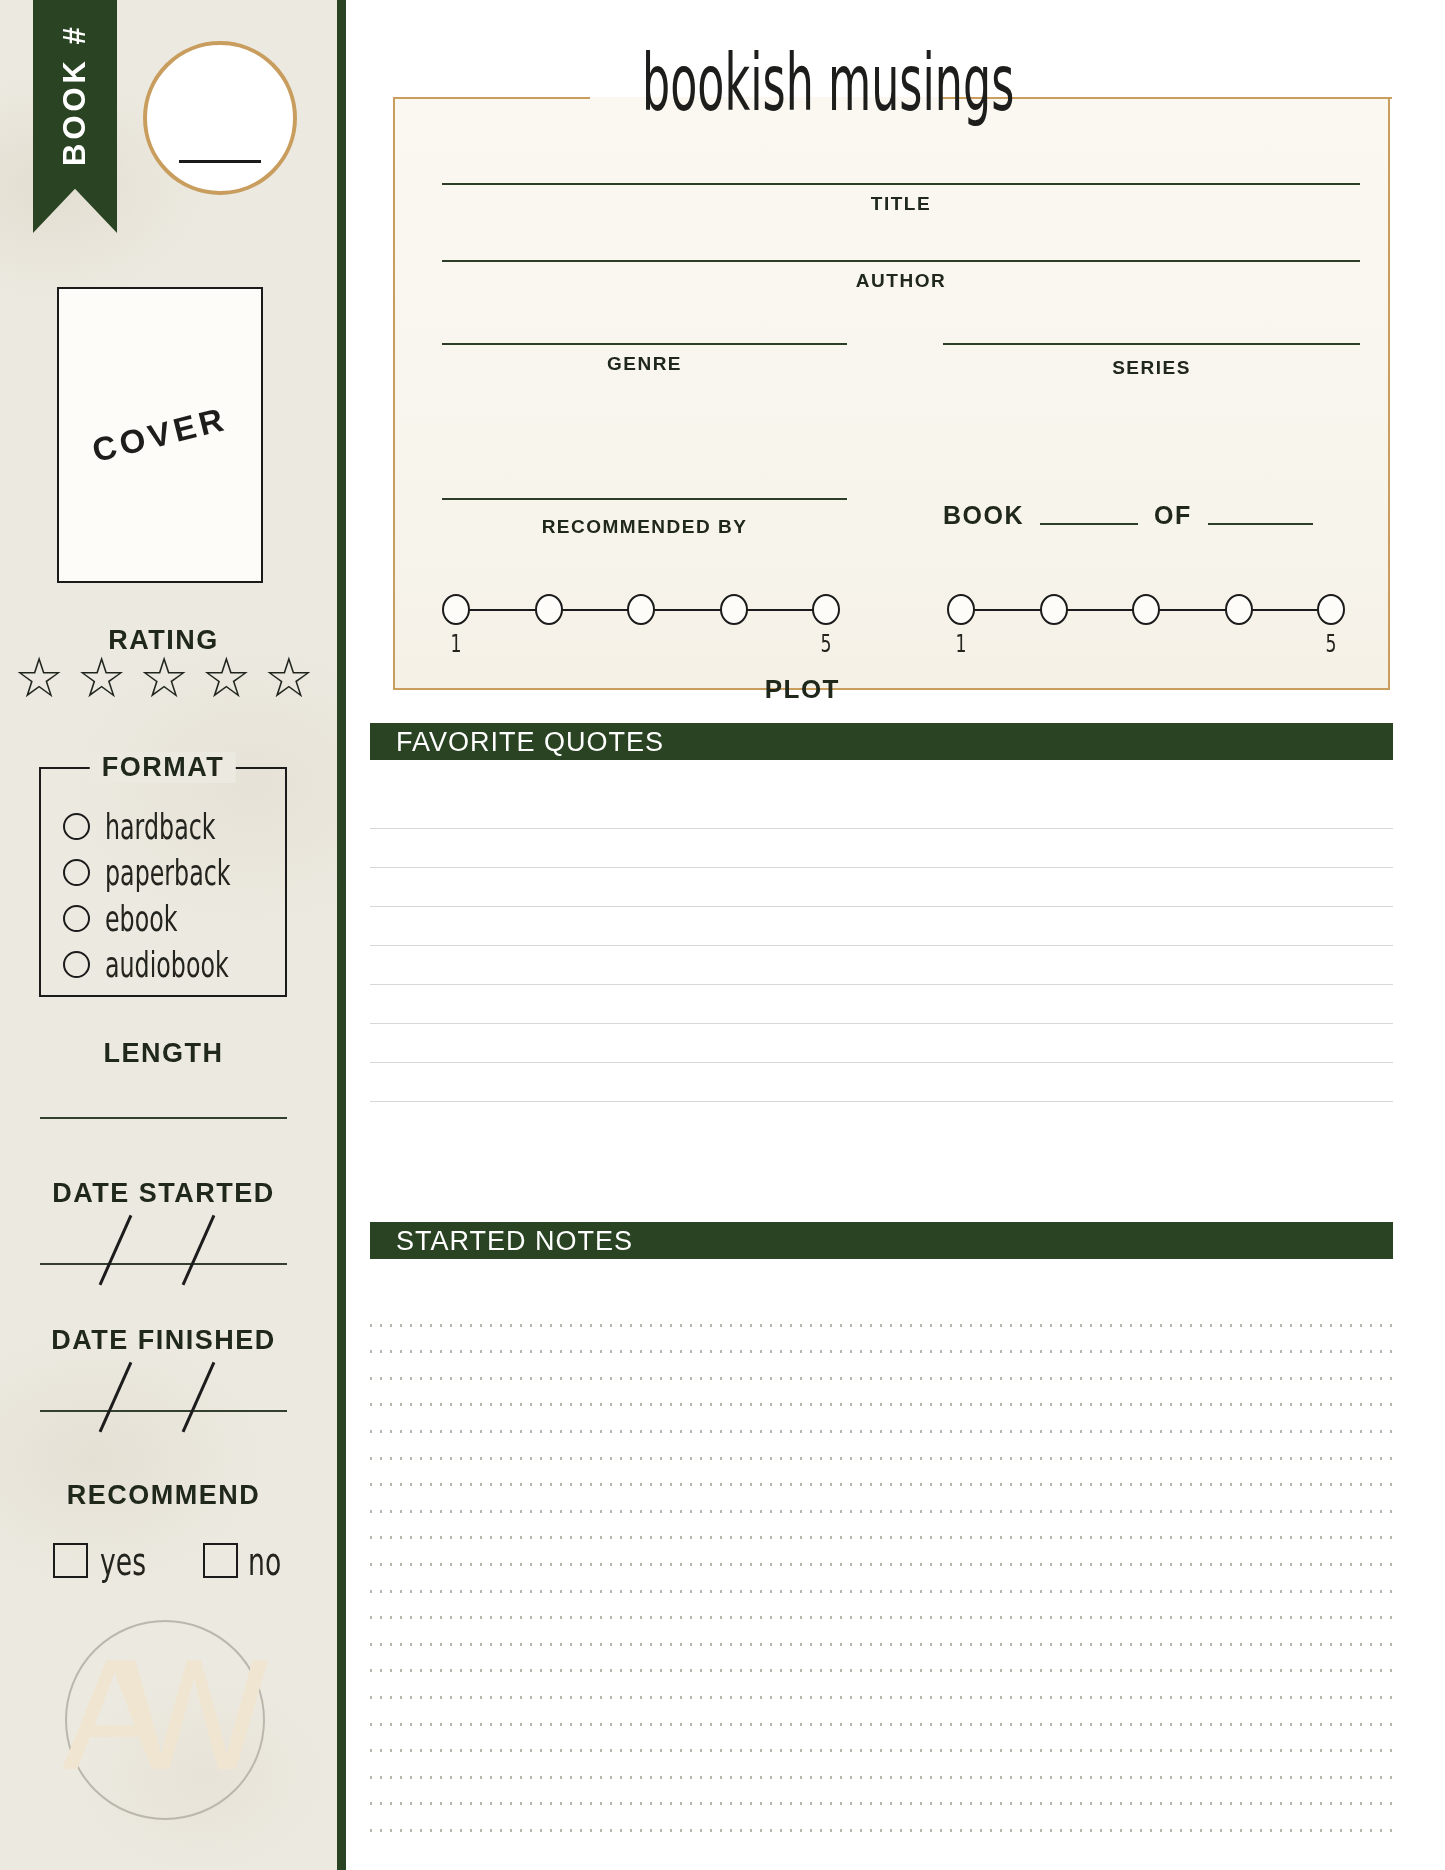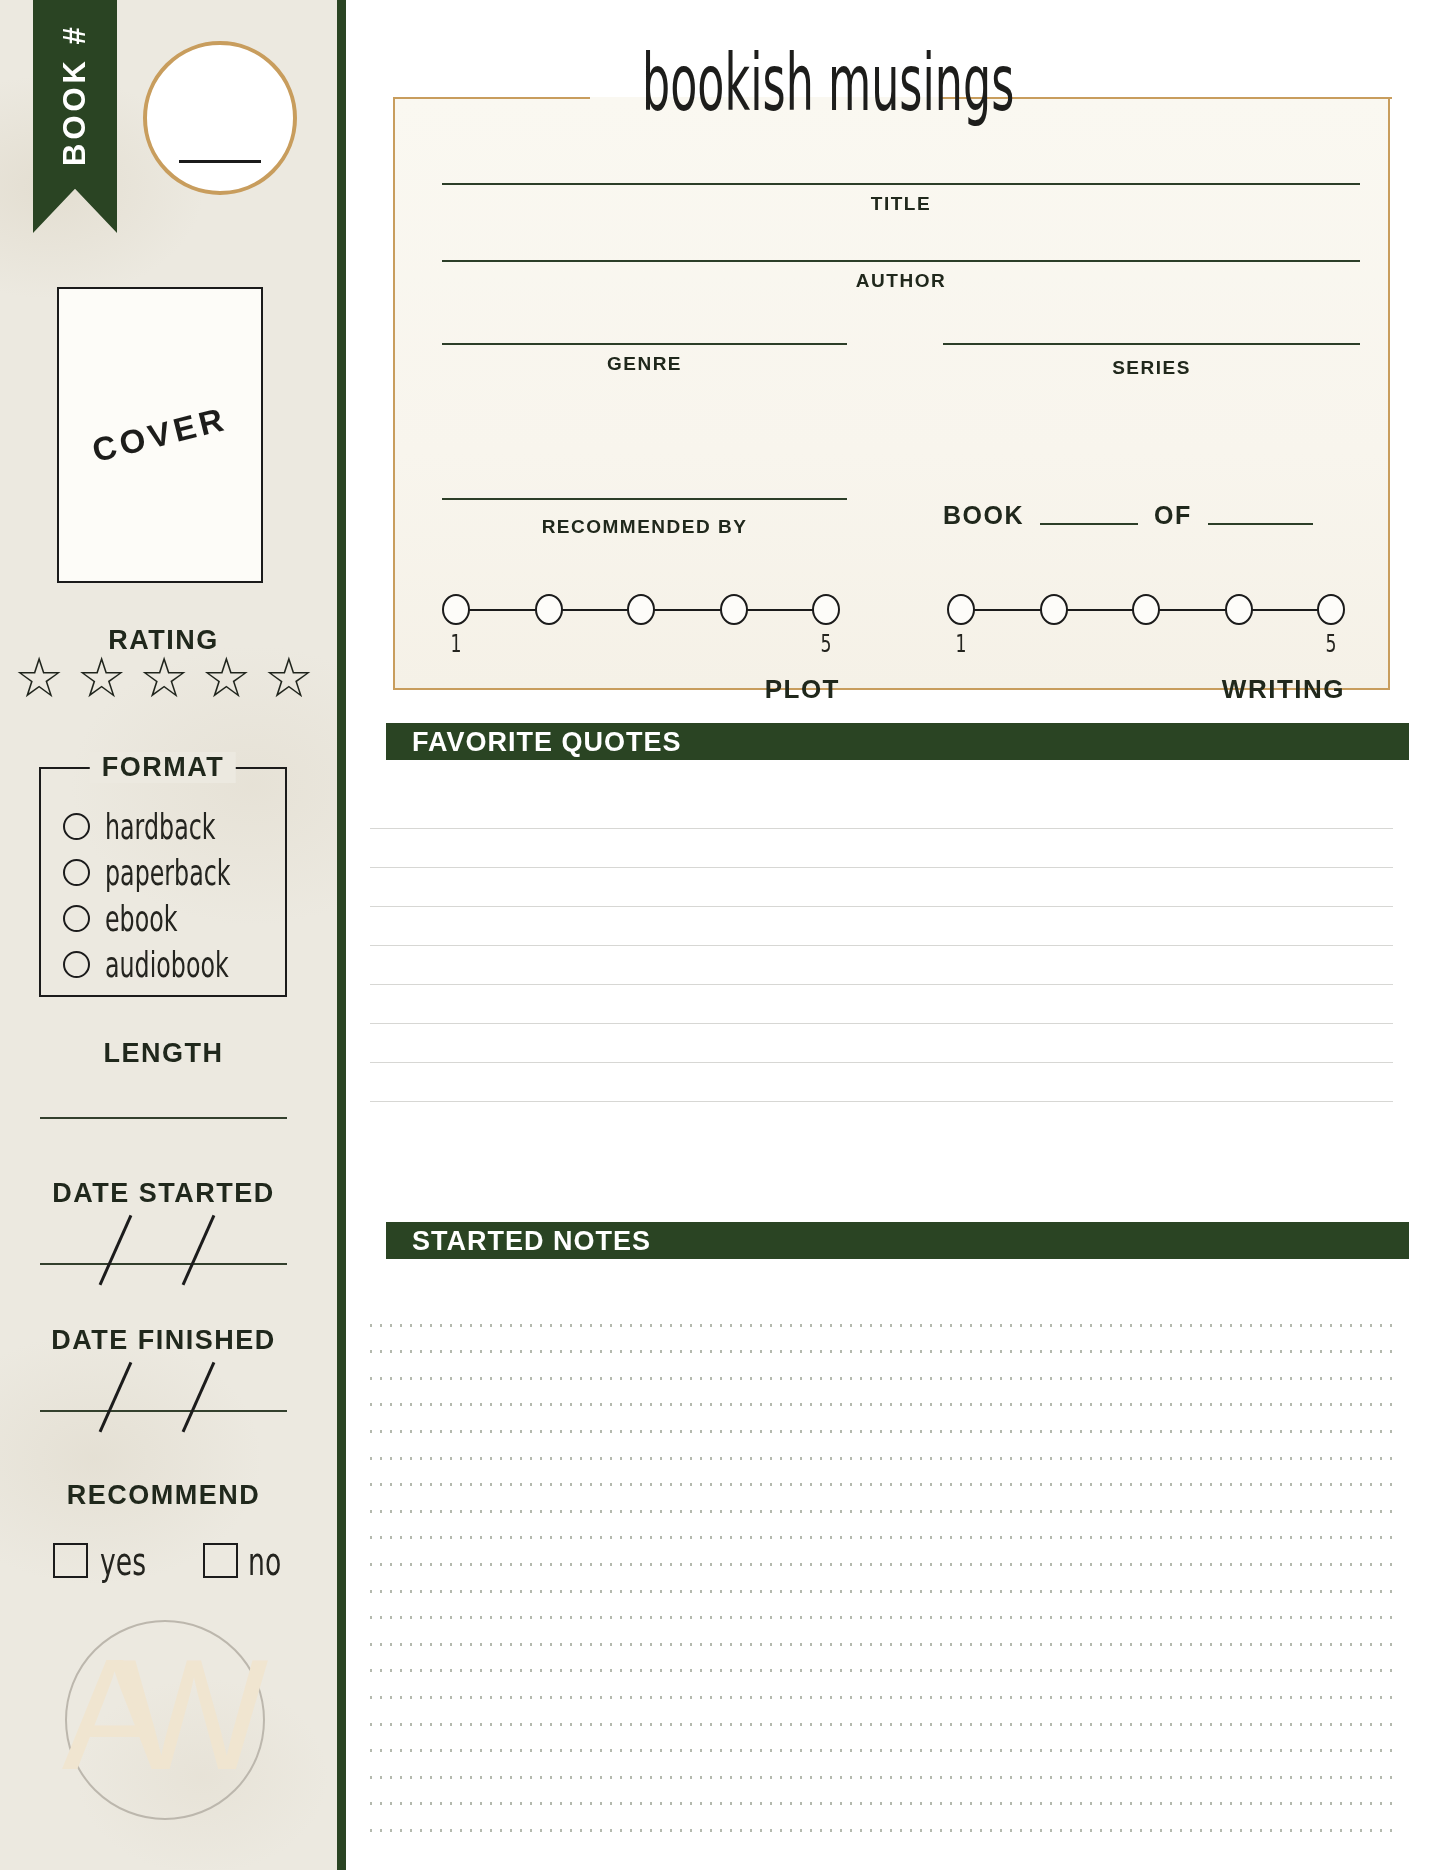--- a/index.html
+++ b/index.html
@@ -88,22 +88,22 @@
   .scale-hline{position:absolute;left:14px;right:14px;top:17px;border-bottom:2px solid #1b1b1b;}
   .scale-dots{position:absolute;left:0;right:0;top:2px;display:flex;justify-content:space-between;}
   .scale-dot{width:28px;height:31px;border:2.5px solid #1b1b1b;border-radius:50%;background:#fdfcf9;box-sizing:border-box;}
   .scale-min,.scale-max{position:absolute;top:38px;width:28px;text-align:center;font-size:24px;}
   .scale-min{left:0;}
   .scale-max{right:0;}
   .scale-name{position:absolute;left:0;right:0;top:55px;text-align:right;font-weight:bold;
         font-size:26px;letter-spacing:1.5px;color:#20281c;margin-top:27px;}
 
   .section-bar{position:absolute;left:370px;width:1023px;height:37px;background:#2a4423;
-        color:#ffffff;font-weight:bold;font-size:27px;letter-spacing:1px;line-height:38px;
-        padding-left:26px;box-sizing:border-box;margin-left:16px;}
+        color:#ffffff;font-weight:normal;font-size:27px;letter-spacing:1px;line-height:38px;
+        padding-left:26px;box-sizing:border-box;}
   .quote-lines{position:absolute;left:370px;top:790px;width:1023px;}
   .quote-line{height:38px;border-bottom:1.5px solid #d7d7d4;}
   .dot-rows{position:absolute;left:370px;top:1300px;width:1023px;}
   .dot-row{height:26.6px;position:relative;}
   .dot-row::after{content:"";position:absolute;left:0;right:0;bottom:0;height:3px;
         background:repeating-linear-gradient(90deg,#b4b9ae 0 2px,transparent 2px 10px);}
 </style>
 </head>
 <body>
 
@@ -230,21 +230,20 @@
       <div class="scale-dots">
 
       <span class="scale-dot"></span>
           <span class="scale-dot"></span>
           <span class="scale-dot"></span>
           <span class="scale-dot"></span>
           <span class="scale-dot"></span>
         </div>
       <span class="scale-min hand-c">1</span>
       <span class="scale-max hand-c">5</span>
-      <div class="scale-name">WRITING</div>
     </div>
   </div>
 
   <div class="section-bar" style="top:723px;">FAVORITE QUOTES</div>
 
   <div class="quote-lines">
 
   <div class="quote-line"></div>
       <div class="quote-line"></div>
       <div class="quote-line"></div>

